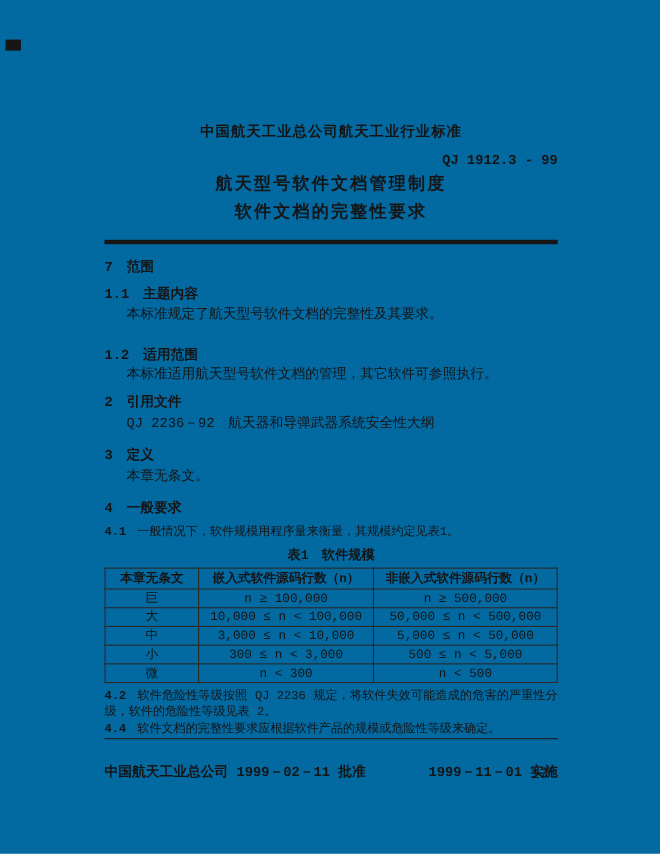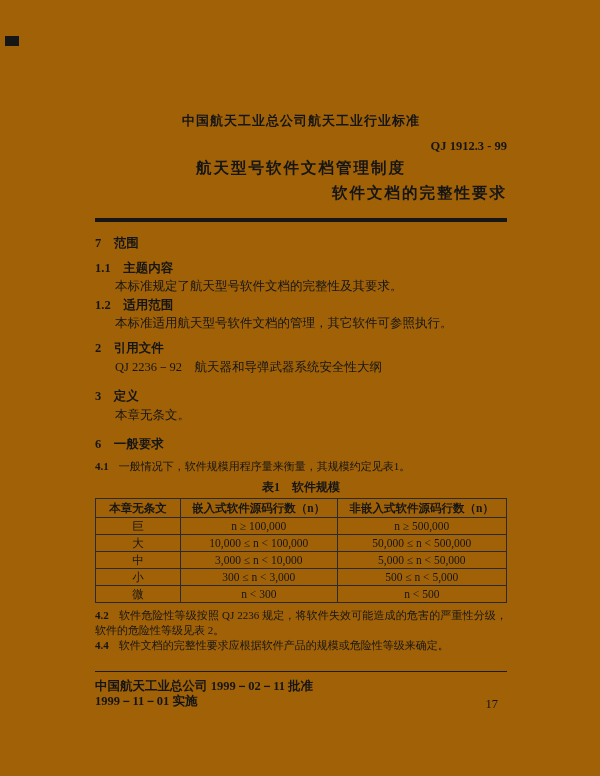--- a/index.html
+++ b/index.html
@@ -3,55 +3,55 @@
 <meta charset="utf-8">
 <style>
   html,body{margin:0;padding:0;}
   body{
     width:600px;height:776px;
     background:#f6f5f2;
     font-family:"Liberation Serif","DejaVu Serif",serif;
     color:#151515;
     position:relative;overflow:hidden;
   }
-  .page{position:absolute;inset:0;background:#a16207;}
+  .page{position:absolute;inset:0;background:#0369a1;font-family:Liberation Mono, monospace;}
   .corner-mark{position:absolute;left:5px;top:36px;width:14px;height:10px;background:#161616;}
   .content{position:absolute;left:95px;top:113px;width:412px;}
 
   .org-line{font-size:13px;line-height:16px;font-weight:bold;text-align:center;letter-spacing:1px;}
   .doc-number{margin-top:10px;font-size:12.5px;line-height:15px;font-weight:bold;text-align:right;}
   .title1{margin-top:4px;font-size:15.5px;line-height:20px;font-weight:bold;text-align:center;letter-spacing:2px;}
-  .title2{margin-top:5px;font-size:15.5px;line-height:20px;font-weight:bold;text-align:right;letter-spacing:2px;}
+  .title2{margin-top:5px;font-size:15.5px;line-height:20px;font-weight:bold;text-align:center;letter-spacing:2px;}
   .thick-rule{margin-top:15px;height:4px;background:#161616;}
 
   .h1{margin:13px 0 0;font-size:12.5px;line-height:16px;font-weight:bold;}
   .h1.sp{margin-top:9px;}
   .h2{margin:9px 0 0;font-size:12.5px;line-height:16px;font-weight:bold;}
-  .h2.tight{margin-top:3px;}
+  .h2.tight{margin-top:21px;}
   p.body{margin:2px 0 0;font-size:12.5px;line-height:16px;}
   p.body.sp{margin-top:3px;}
   .indent{padding-left:20px;}
 
   p.clause{margin:0;font-size:11px;line-height:15px;text-align:justify;}
   p.clause.first{margin-top:7px;}
   p.clause.after-table{margin-top:5px;}
   .cnum{font-weight:bold;margin-right:10px;}
 
   .table-caption{margin-top:6px;font-size:12px;line-height:15px;font-weight:bold;text-align:center;}
   table.t1{margin-top:3px;width:100%;border-collapse:collapse;font-size:11.5px;}
   table.t1 th,table.t1 td{
     border:1px solid #2a2a2a;text-align:center;vertical-align:middle;
     padding:1px 3px;height:14px;line-height:13px;
   }
   table.t1 th{font-weight:bold;height:16px;}
   table.t1 .col-size{width:78px;}
 
   .footer{position:absolute;left:95px;top:671px;width:412px;border-top:1.5px solid #1b1b1b;
-    padding-top:7px;display:flex;justify-content:space-between;
-    font-size:12.5px;line-height:15px;font-weight:bold;flex-direction:column;}
+    padding-top:23px;display:flex;justify-content:space-between;
+    font-size:12.5px;line-height:15px;font-weight:bold;}
   .page-number{position:absolute;right:102px;top:697px;font-size:12.5px;line-height:15px;}
 </style>
 </head>
 <body>
 
 <div class="page">
   <div class="corner-mark"></div>
 
   <div class="content">
 
@@ -68,21 +68,21 @@
 
     <div class="h2 tight">1.2　适用范围</div>
     <p class="body indent">本标准适用航天型号软件文档的管理，其它软件可参照执行。</p>
 
     <div class="h1 sp">2　引用文件</div>
     <p class="body sp indent">QJ 2236－92　航天器和导弹武器系统安全性大纲</p>
 
     <div class="h1">3　定义</div>
     <p class="body sp indent">本章无条文。</p>
 
-    <div class="h1">6　一般要求</div>
+    <div class="h1">4　一般要求</div>
 
     <p class="clause first"><span class="cnum">4.1</span><span>一般情况下，软件规模用程序量来衡量，其规模约定见表1。</span></p>
 
     <div class="table-caption">表1　软件规模</div>
 
     <table class="t1">
       <thead>
         <tr>
           <th class="col-size">本章无条文</th>
           <th>嵌入式软件源码行数（n）</th>

